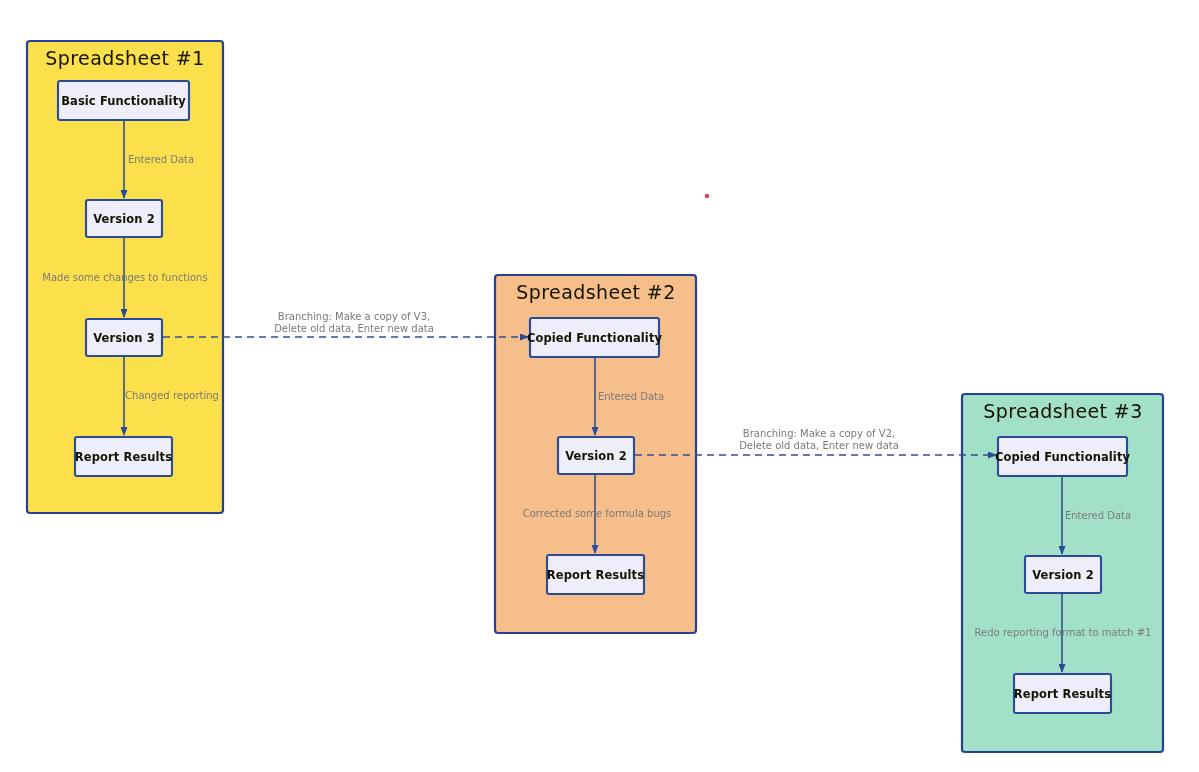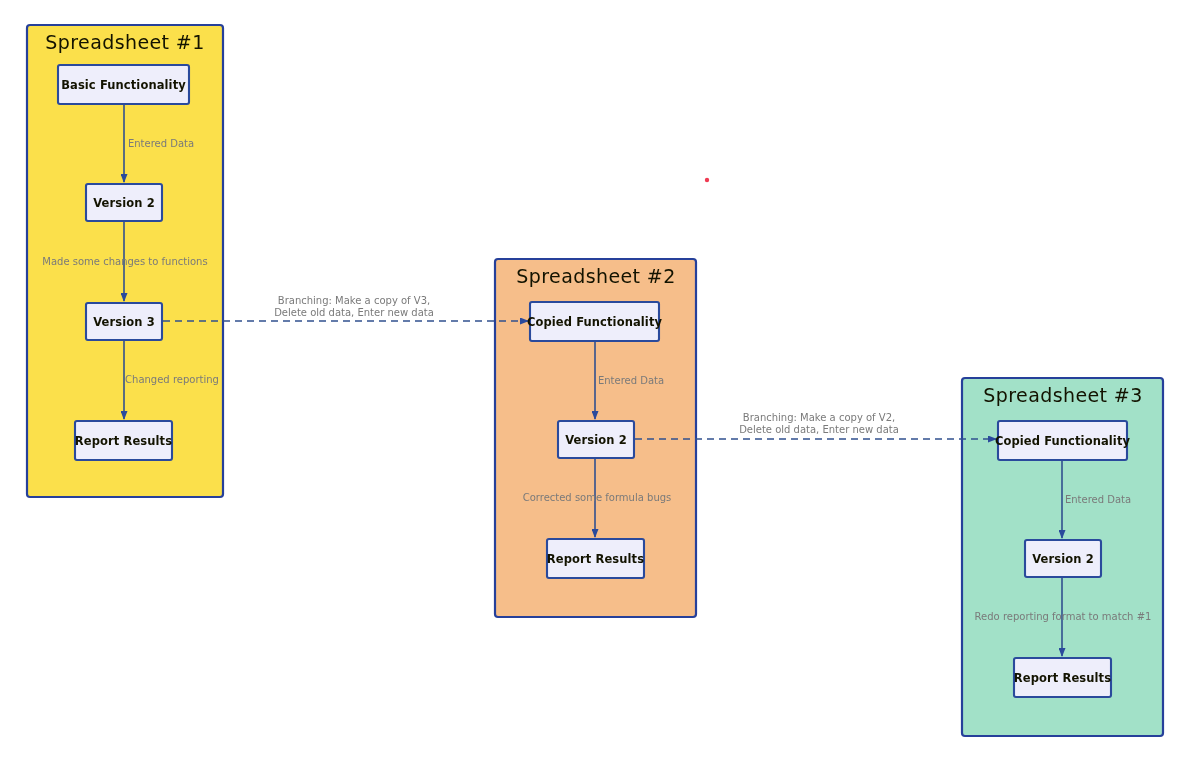--- a/index.html
+++ b/index.html
@@ -10,21 +10,21 @@
   }
   body {
     width: 1199px;
     height: 772px;
     position: relative;
     overflow: hidden;
     font-family: "DejaVu Sans", sans-serif;
   }
   #canvas {
     position: absolute;
-    left: 0; top: 0;
+    left: 0; top: 16px;
     width: 1199px;
     height: 672px;
   }
   .diagram-svg {
     position: absolute;
     left: 0; top: 0;
     width: 1199px;
     height: 772px;
     overflow: visible;
   }

